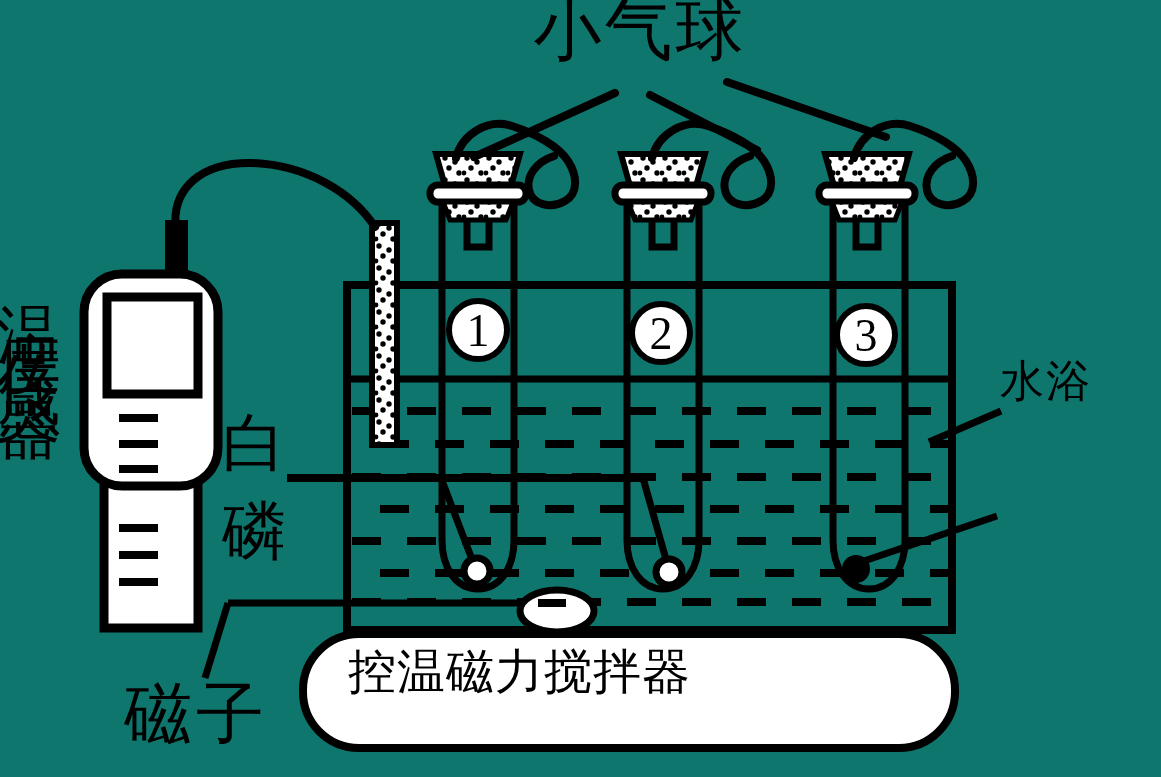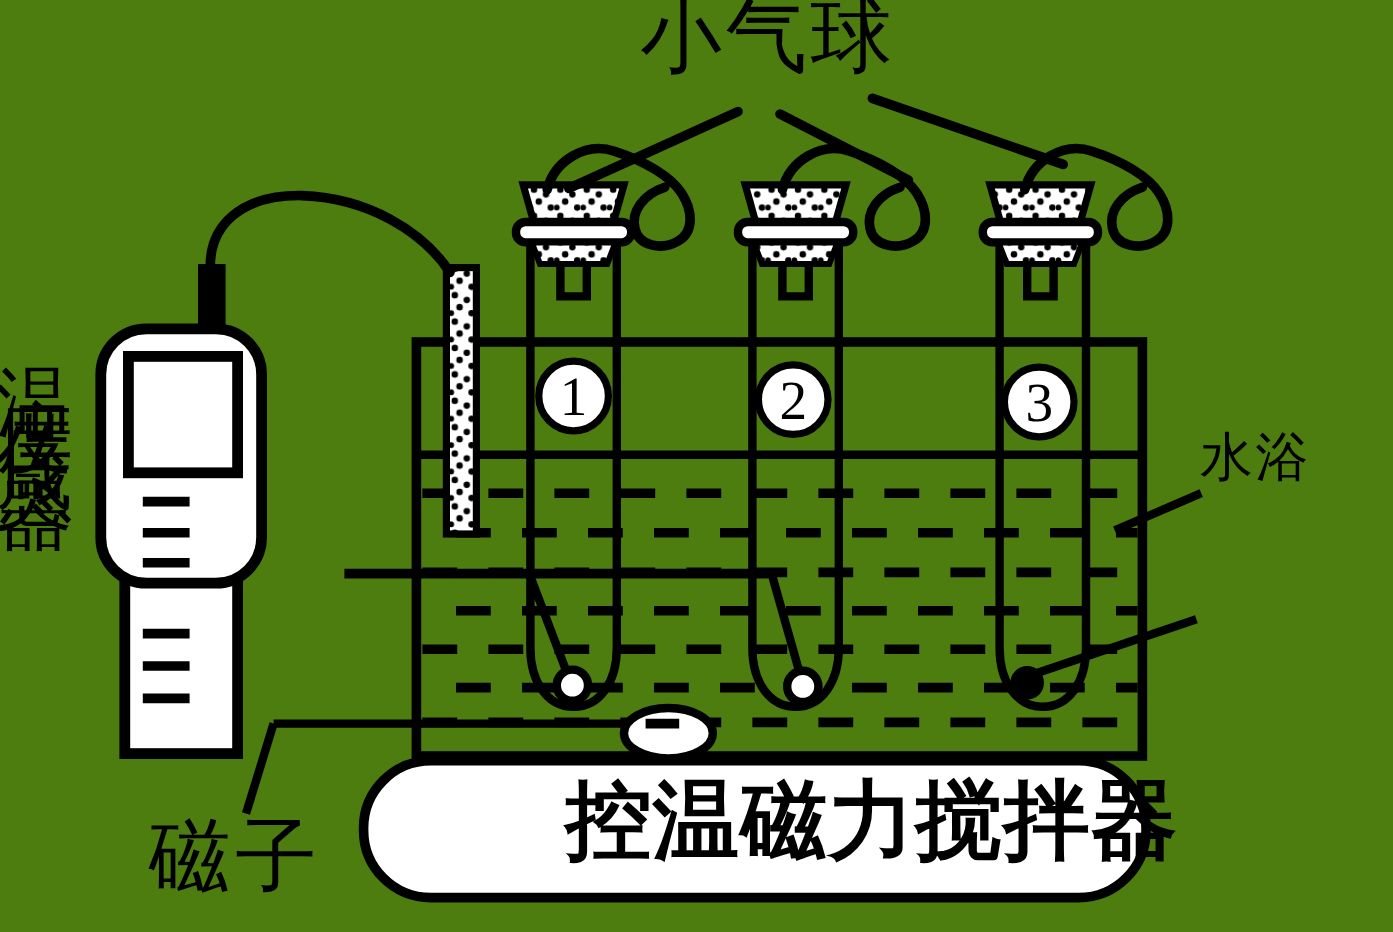--- a/index.html
+++ b/index.html
@@ -1,28 +1,28 @@
 <!DOCTYPE html>
 <html><head>
 <meta charset="utf-8">
 <style>
   html,body{margin:0;padding:0;background:#fff;}
-  .stage{position:relative;width:1161px;height:777px;background:#4d7c0f;overflow:hidden;}
+  .stage{position:relative;width:1161px;height:777px;background:#0f766e;overflow:hidden;}
   .stage svg{position:absolute;left:0;top:0;}
   .lbl{position:absolute;color:#000;font-family:"Liberation Serif","DejaVu Serif",serif;
        white-space:nowrap;line-height:1;}
   .lbl-balloon{left:527px;top:-4px;width:226px;text-align:center;font-size:68px;letter-spacing:3px;}
   .lbl-sensor{left:-4px;top:254px;font-size:64px;writing-mode:vertical-rl;text-orientation:upright;
               letter-spacing:24px;}
   .lbl-whitep{left:220px;top:400px;width:68px;font-size:64px;line-height:88px;text-align:center;
               white-space:normal;word-break:break-all;}
   .lbl-waterbath{left:1000px;top:360px;font-size:44px;letter-spacing:2px;}
   .lbl-redp{left:1004px;top:482px;font-size:68px;letter-spacing:2px;}
   .lbl-stirbar{left:124px;top:680px;font-size:68px;letter-spacing:4px;}
-  .lbl-stirrer{left:348px;top:648px;width:634px;text-align:right;font-size:72px;letter-spacing:1px;font-weight:bold;}
+  .lbl-stirrer{left:348px;top:648px;width:634px;text-align:left;font-size:48px;letter-spacing:1px;}
   .numcircle{position:absolute;width:64px;height:64px;box-sizing:border-box;border:6px solid #000;
              border-radius:50%;background:#fff;display:flex;align-items:center;justify-content:center;
              font-family:"Liberation Serif","DejaVu Serif",serif;font-size:46px;color:#000;}
   .nc1{left:446px;top:298px;}
   .nc2{left:629px;top:301px;}
   .nc3{left:834px;top:303px;}
 </style>
 </head>
 <body>
 
@@ -120,20 +120,21 @@
         <line x1="119" y1="555" x2="158" y2="555"></line>
         <line x1="119" y1="582" x2="158" y2="582"></line>
       </g>
       <rect x="165" y="220" width="23" height="58" fill="#000"></rect>
       <path d="M 176 232 C 170 186 204 162 252 163 C 306 165 352 192 375 227" fill="none" stroke="#000" stroke-width="8" stroke-linecap="round"></path>
     </g>
   </svg>
 
   <div class="lbl lbl-balloon">小气球</div>
   <div class="lbl lbl-sensor">温度传感器</div>
+  <div class="lbl lbl-whitep">白磷</div>
   <div class="lbl lbl-waterbath">水浴</div>
   <div class="lbl lbl-stirbar">磁子</div>
   <div class="lbl lbl-stirrer">控温磁力搅拌器</div>
 
   <div class="numcircle nc1">
     <span>1</span>
   </div>
   <div class="numcircle nc2">
     <span>2</span>
   </div>

